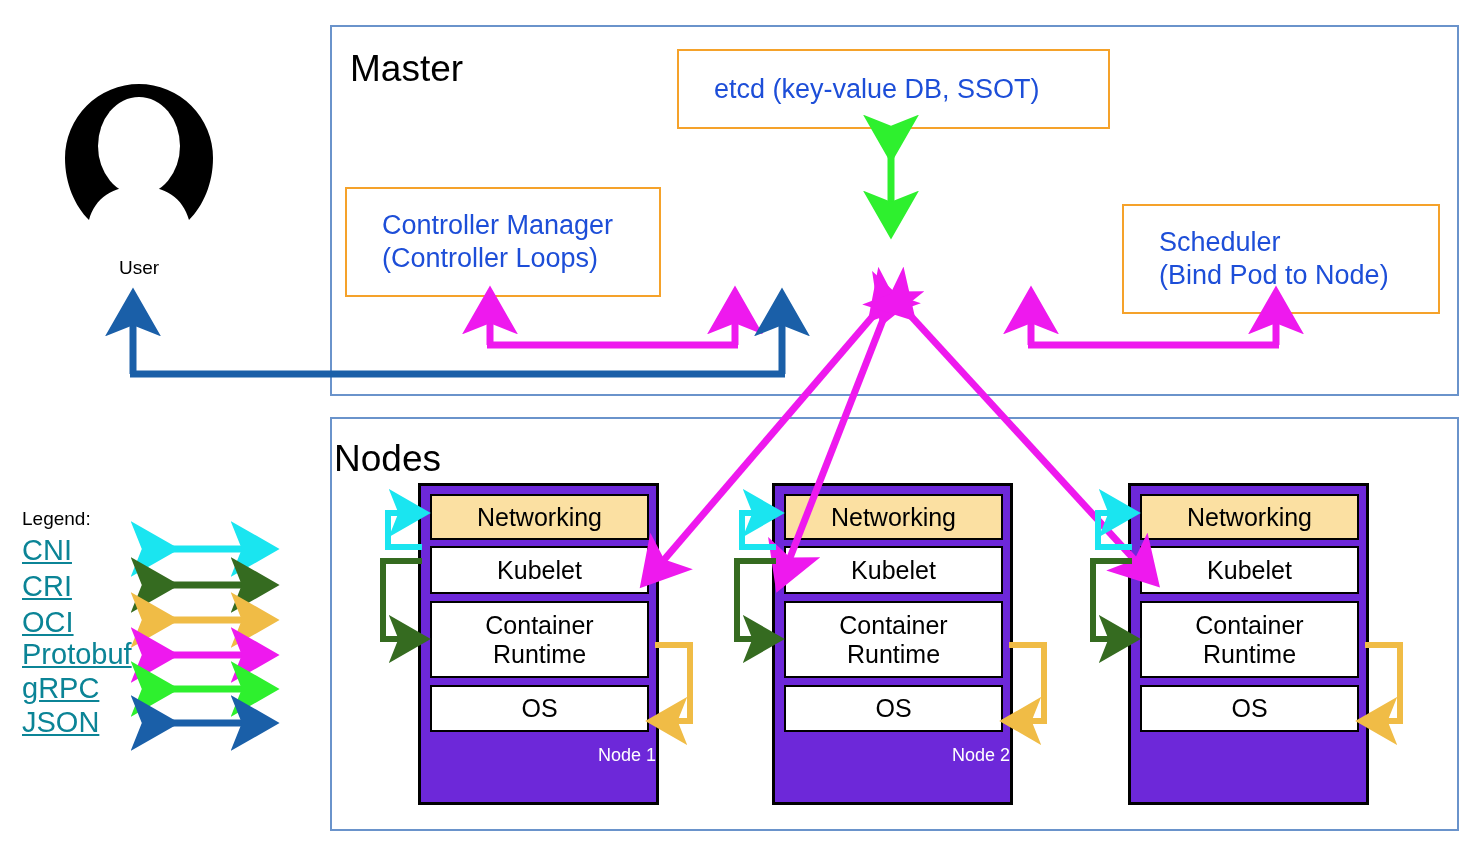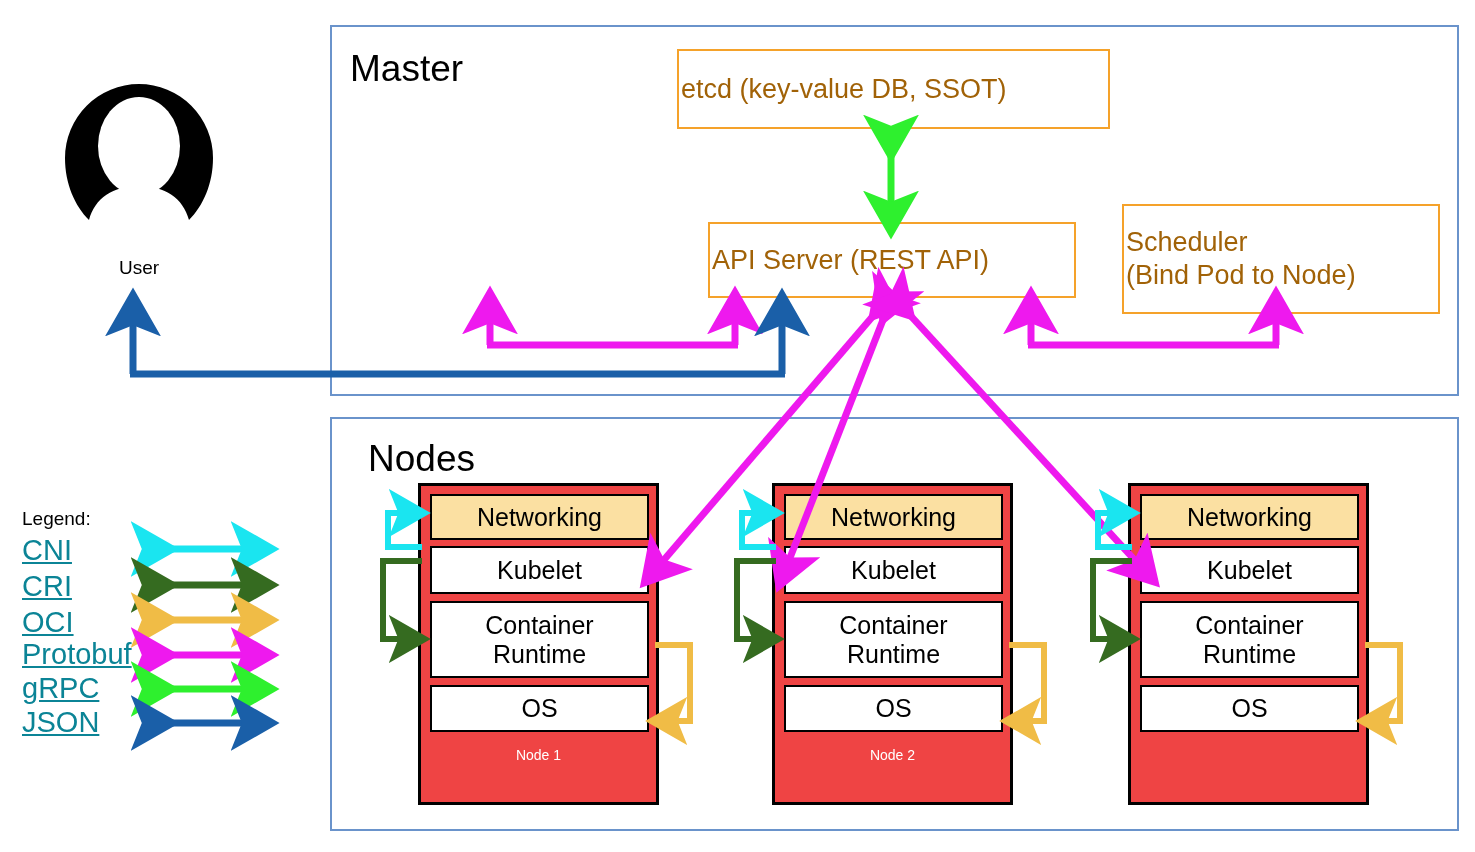--- a/index.html
+++ b/index.html
@@ -8,28 +8,28 @@
   #stage{position:absolute;left:0;top:0;width:1475px;height:852px;}
   svg.layer{position:absolute;left:0;top:0;width:1475px;height:852px;overflow:visible;}
   svg#wires{pointer-events:none;z-index:40;}
   svg#avatar-svg{z-index:5;}
 
   .container-box{position:absolute;border:2px solid #6a93cb;background:transparent;z-index:2;}
   .container-title{position:absolute;font-size:37px;line-height:34px;color:#000;z-index:6;white-space:nowrap;}
 
   .master-box{position:absolute;border:2px solid #f5a22a;background:#ffffff;z-index:10;
               display:flex;align-items:center;box-sizing:border-box;}
-  .master-box .mb-text{font-size:27px;line-height:33px;color:#a16207;padding-left:2px;white-space:pre-line;}
-
-  .node-outer{position:absolute;background:#ef4444;border:3px solid #000;box-sizing:border-box;z-index:12;text-decoration:underline;}
+  .master-box .mb-text{font-size:27px;line-height:33px;color:#1d4ed8;padding-left:35px;white-space:pre-line;}
+
+  .node-outer{position:absolute;background:#6d28d9;border:3px solid #000;box-sizing:border-box;z-index:12;text-decoration:underline;}
   .node-slot{position:absolute;border:2px solid #000;box-sizing:border-box;
              display:flex;align-items:center;justify-content:center;background:#ffffff;}
   .node-slot.networking{background:#fbe0a2;}
   .node-slot .ns-text{font-size:25px;line-height:29px;color:#000;text-align:center;white-space:pre-line;}
-  .node-label{position:absolute;width:100%;text-align:center;color:#ffffff;font-size:14px;line-height:22px;}
+  .node-label{position:absolute;width:100%;text-align:right;color:#ffffff;font-size:18px;line-height:22px;}
 
   .legend-title{position:absolute;font-size:19px;line-height:26px;color:#000;}
   .legend-item{position:absolute;font-size:29px;line-height:28px;color:#0b8496;
                text-decoration:underline;white-space:nowrap;cursor:pointer;}
   .user-label{position:absolute;font-size:19px;line-height:28px;color:#000;text-align:center;width:140px;}
 </style>
 </head>
 <body>
 
 <div id="stage">
@@ -44,32 +44,33 @@
   </svg>
   <div class="user-label" style="left:69px;top:254px;">User</div>
 
   <div class="container-box" style="left:330px;top:25px;width:1125px;height:367px;"></div>
   <div class="container-title" style="left:350px;top:52px;">Master</div>
 
   <div class="master-box" style="left:677px;top:49px;width:433px;height:80px;">
     <span class="mb-text">etcd (key-value DB, SSOT)</span>
   </div>
 
-
-  <div class="master-box" style="left:708px;top:222px;width:368px;height:76px;">
-    <span class="mb-text">API Server (REST API)</span>
-  </div>
+  <div class="master-box" style="left:345px;top:187px;width:316px;height:110px;">
+    <span class="mb-text">Controller Manager
+(Controller Loops)</span>
+  </div>
+
 
   <div class="master-box" style="left:1122px;top:204px;width:318px;height:110px;">
     <span class="mb-text">Scheduler
 (Bind Pod to Node)</span>
   </div>
 
   <div class="container-box" style="left:330px;top:417px;width:1125px;height:410px;"></div>
-  <div class="container-title" style="left:368px;top:442px;">Nodes</div>
+  <div class="container-title" style="left:334px;top:442px;">Nodes</div>
 
   <div class="node-outer" style="left:418px;top:483px;width:241px;height:322px;">
     <div class="node-slot networking" style="left:9px;top:8px;width:219px;height:46px;">
       <span class="ns-text">Networking</span>
     </div>
     <div class="node-slot" style="left:9px;top:60px;width:219px;height:48px;">
       <span class="ns-text">Kubelet</span>
     </div>
     <div class="node-slot" style="left:9px;top:115px;width:219px;height:77px;">
       <span class="ns-text">Container

